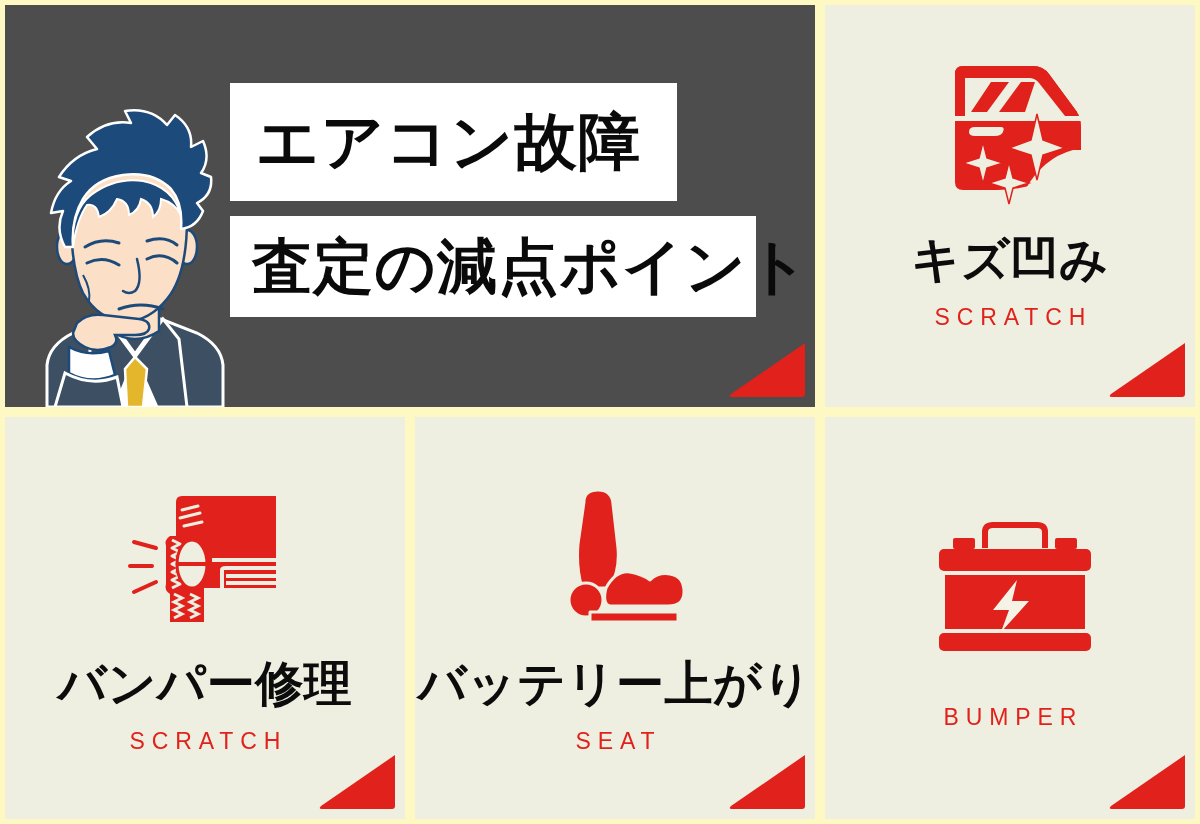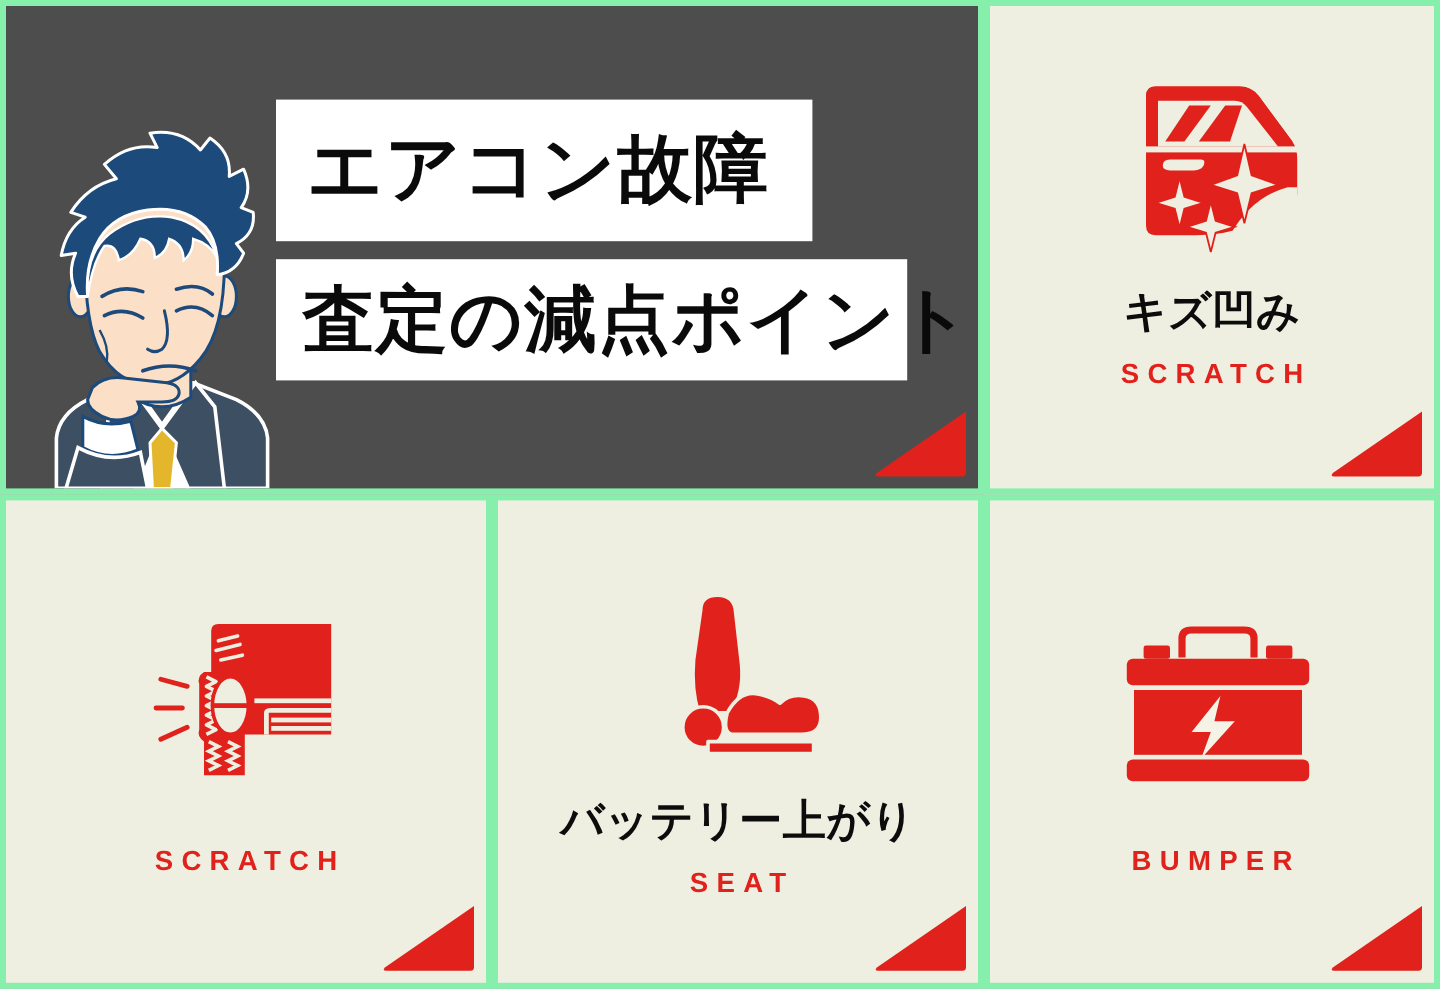--- a/index.html
+++ b/index.html
@@ -25,21 +25,21 @@
     grid-template-rows: 412px 412px;
     gap: 0;
     box-sizing: border-box;
   }
 
   
   .card {
     position: relative;
     background: #eeefe0;
     box-sizing: border-box;
-    border: 5px solid #86efac;
+    border: 5px solid #fef9c3;
     overflow: hidden;
     display: flex;
     flex-direction: column;
     align-items: center;
     justify-content: center;
   }
 
   
   .hero {
     grid-column: 1 / span 2;
@@ -102,31 +102,31 @@
     width: 170px;
     height: 150px;
     display: flex;
     align-items: center;
     justify-content: center;
     margin-bottom: 26px;
   }
   .icon-slot svg { display: block; width: 100%; height: 100%; }
 
   .label-ja {
-    font-size: 36px;
+    font-size: 48px;
     font-weight: 700;
     color: #0c0c0c;
     letter-spacing: 0.01em;
     line-height: 1;
     white-space: nowrap;
   }
   .label-en {
     margin-top: 22px;
     font-size: 23px;
-    font-weight: 700;
+    font-weight: 400;
     color: #e1211b;
     letter-spacing: 0.30em;
     text-indent: 0.30em;
     line-height: 1;
     white-space: nowrap;
   }
 
   .card-scratch .icon-slot { margin-bottom: 30px; }
   .card-scratch { justify-content: center; padding-bottom: 28px; }
 </style>
@@ -264,20 +264,21 @@
 
         <path d="M62 26 L78 22" stroke="#eeefe0" stroke-width="3" stroke-linecap="round" fill="none"></path>
         <path d="M60 34 L80 29" stroke="#eeefe0" stroke-width="3" stroke-linecap="round" fill="none"></path>
         <path d="M64 42 L82 38" stroke="#eeefe0" stroke-width="3" stroke-linecap="round" fill="none"></path>
 
         <path d="M14 58 L36 64" stroke="#e1211b" stroke-width="4" stroke-linecap="round" fill="none"></path>
         <path d="M10 82 L32 82" stroke="#e1211b" stroke-width="4" stroke-linecap="round" fill="none"></path>
         <path d="M14 108 L36 98" stroke="#e1211b" stroke-width="4" stroke-linecap="round" fill="none"></path>
       </svg>
     </div>
+    <div class="label-ja">バンパー修理</div>
     <div class="label-en">SCRATCH</div>
     <div class="corner">
       <svg viewBox="0 0 84 62" xmlns="http://www.w3.org/2000/svg">
         <path d="M80 4 L80 55 Q80 58 77 58 L7 58 Q3 58 6 55 Z" fill="#e1211b"></path>
       </svg>
     </div>
   </section>
 
   <section class="card card-seat">
     <div class="icon-slot">

